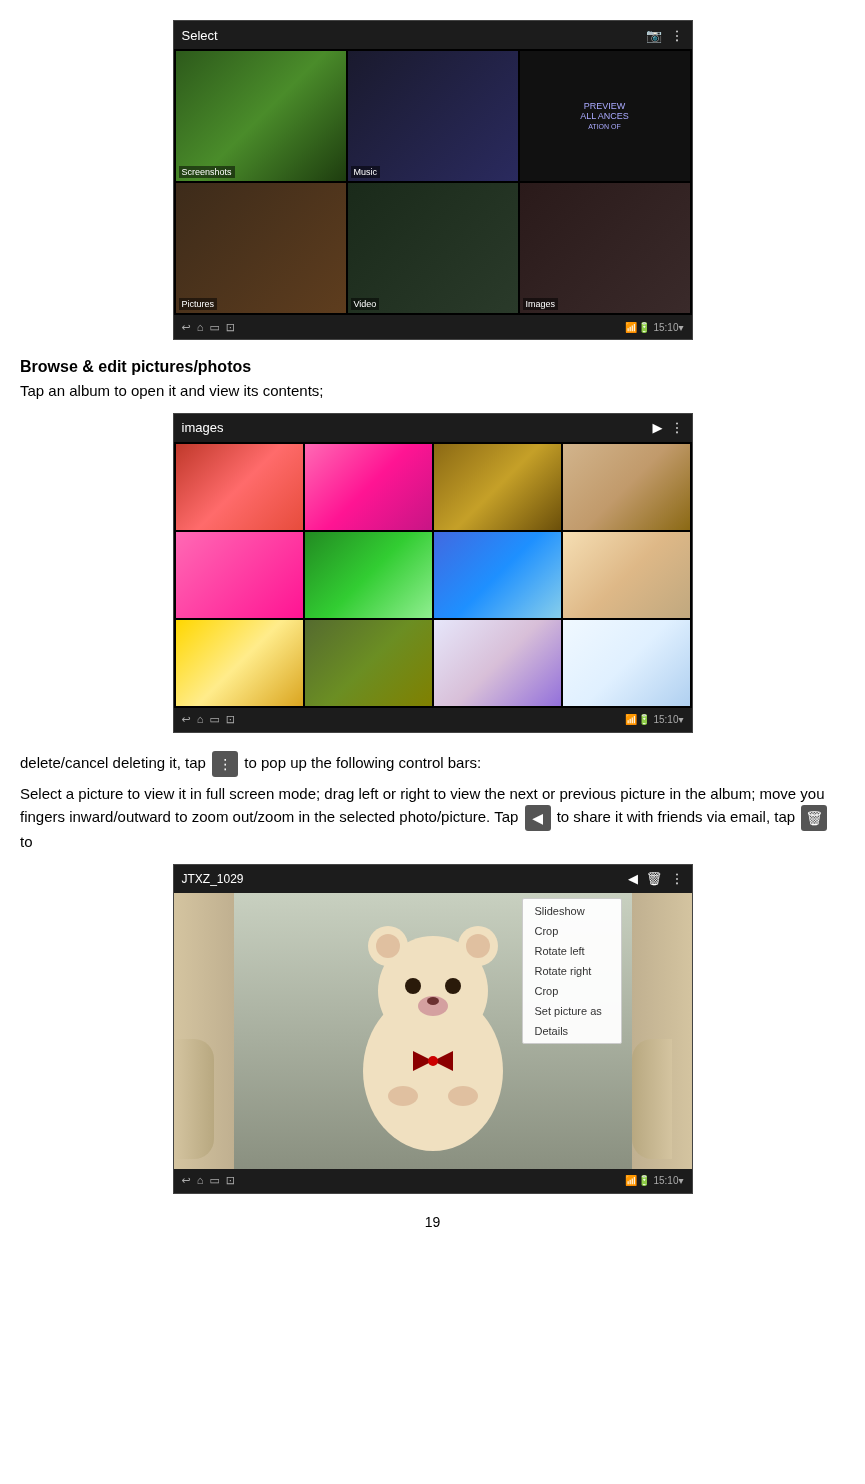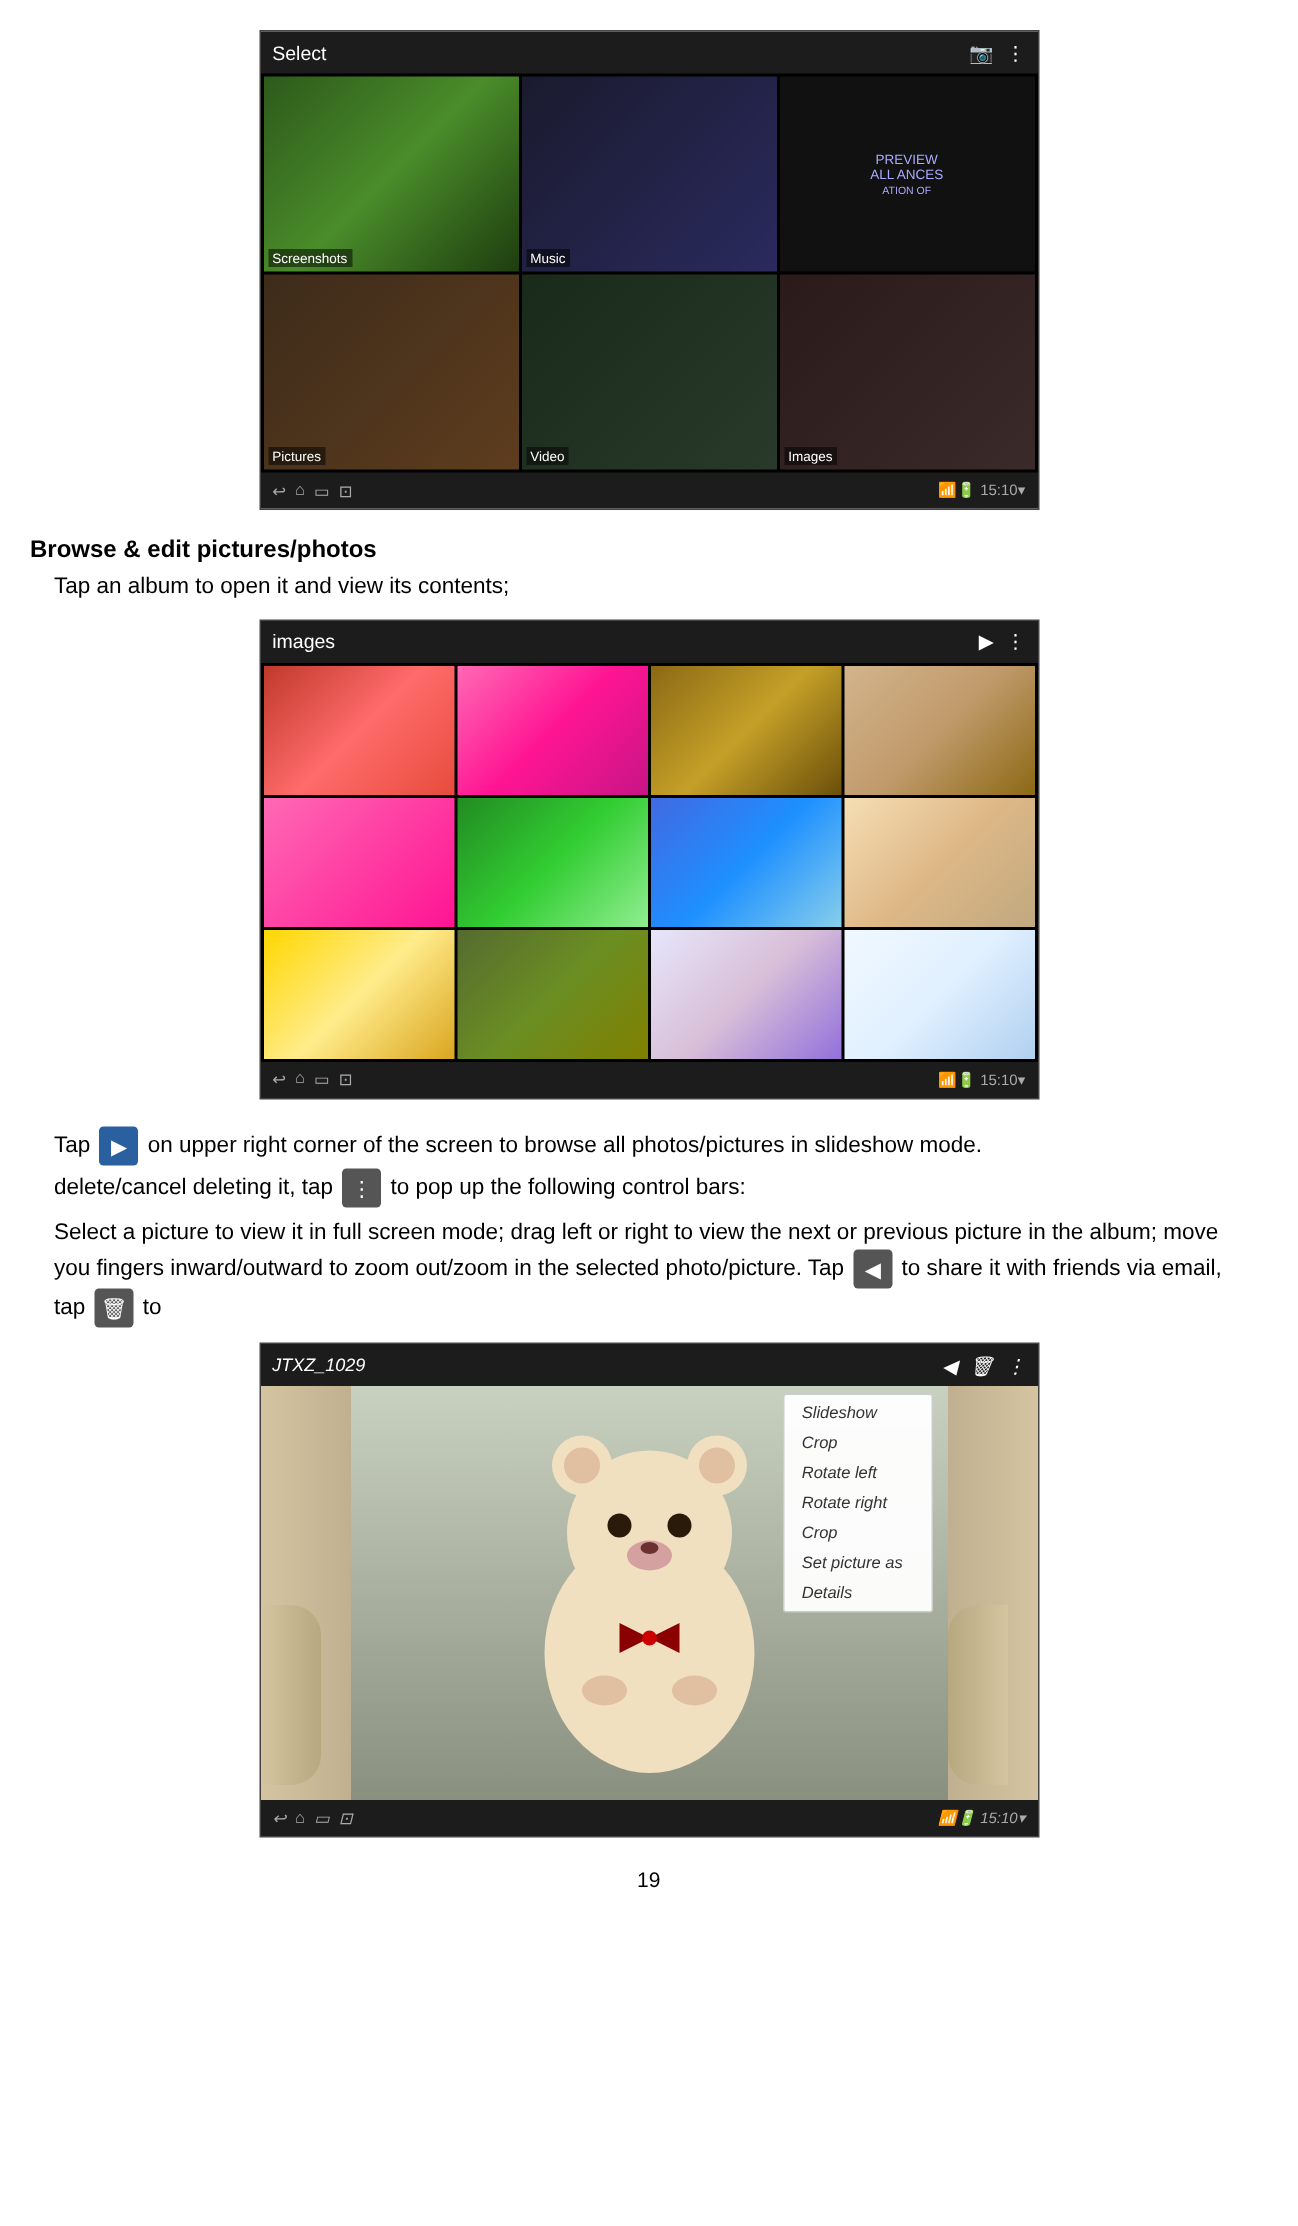--- a/index.html
+++ b/index.html
@@ -39,21 +39,20 @@
     }
 
     .screenshot-box.images-grid {
       width: 520px;
       height: 320px;
     }
 
     .screenshot-box.photo-view {
       width: 520px;
       height: 330px;
-      font-style: italic;
     }
 
     
     .albums-inner {
       width: 100%;
       height: 100%;
       background: #000;
       display: flex;
       flex-direction: column;
     }
@@ -214,21 +213,21 @@
     .section-heading {
       font-size: 16px;
       font-weight: bold;
       margin: 6px 0 4px 0;
       text-align: left;
     }
 
     .section-text {
       font-size: 15px;
       line-height: 1.5;
-      margin: 2px 16px;
+      margin: 2px 0;
     }
 
     .inline-icon {
       display: inline-block;
       width: 26px;
       height: 26px;
       background: #555;
       border-radius: 3px;
       vertical-align: middle;
       text-align: center;
@@ -387,25 +386,20 @@
           </div>
           <div class="bottombar-right">
             <span>📶🔋 </span>
             <span>15:10</span>▾
           </div>
         </div>
       </div>
     </div>
   </div>
 
-  <p class="section-text" style="margin-top:10px;">
-    <span>Tap </span>
-    <span class="inline-icon play-icon">▶</span>
-    <span>on upper right corner of the screen to browse all photos/pictures in slideshow mode.</span>
-  </p>
 
   <p class="section-text" style="margin-top:2px;">
     <span>delete/cancel deleting it, tap </span>
     <span class="inline-icon menu-icon" style="background:#555;font-size:14px;">⋮</span>
     <span> to pop up the following control bars:</span>
   </p>
 
   <p class="section-text" style="margin-top:6px;">
     <span>Select a picture to view it in full screen mode; drag left or right to view the next or previous picture in the album; move you fingers inward/outward to zoom out/zoom in the selected photo/picture. Tap</span>
     <span class="inline-icon share-icon" style="background:#555;font-size:14px;">◀</span>

